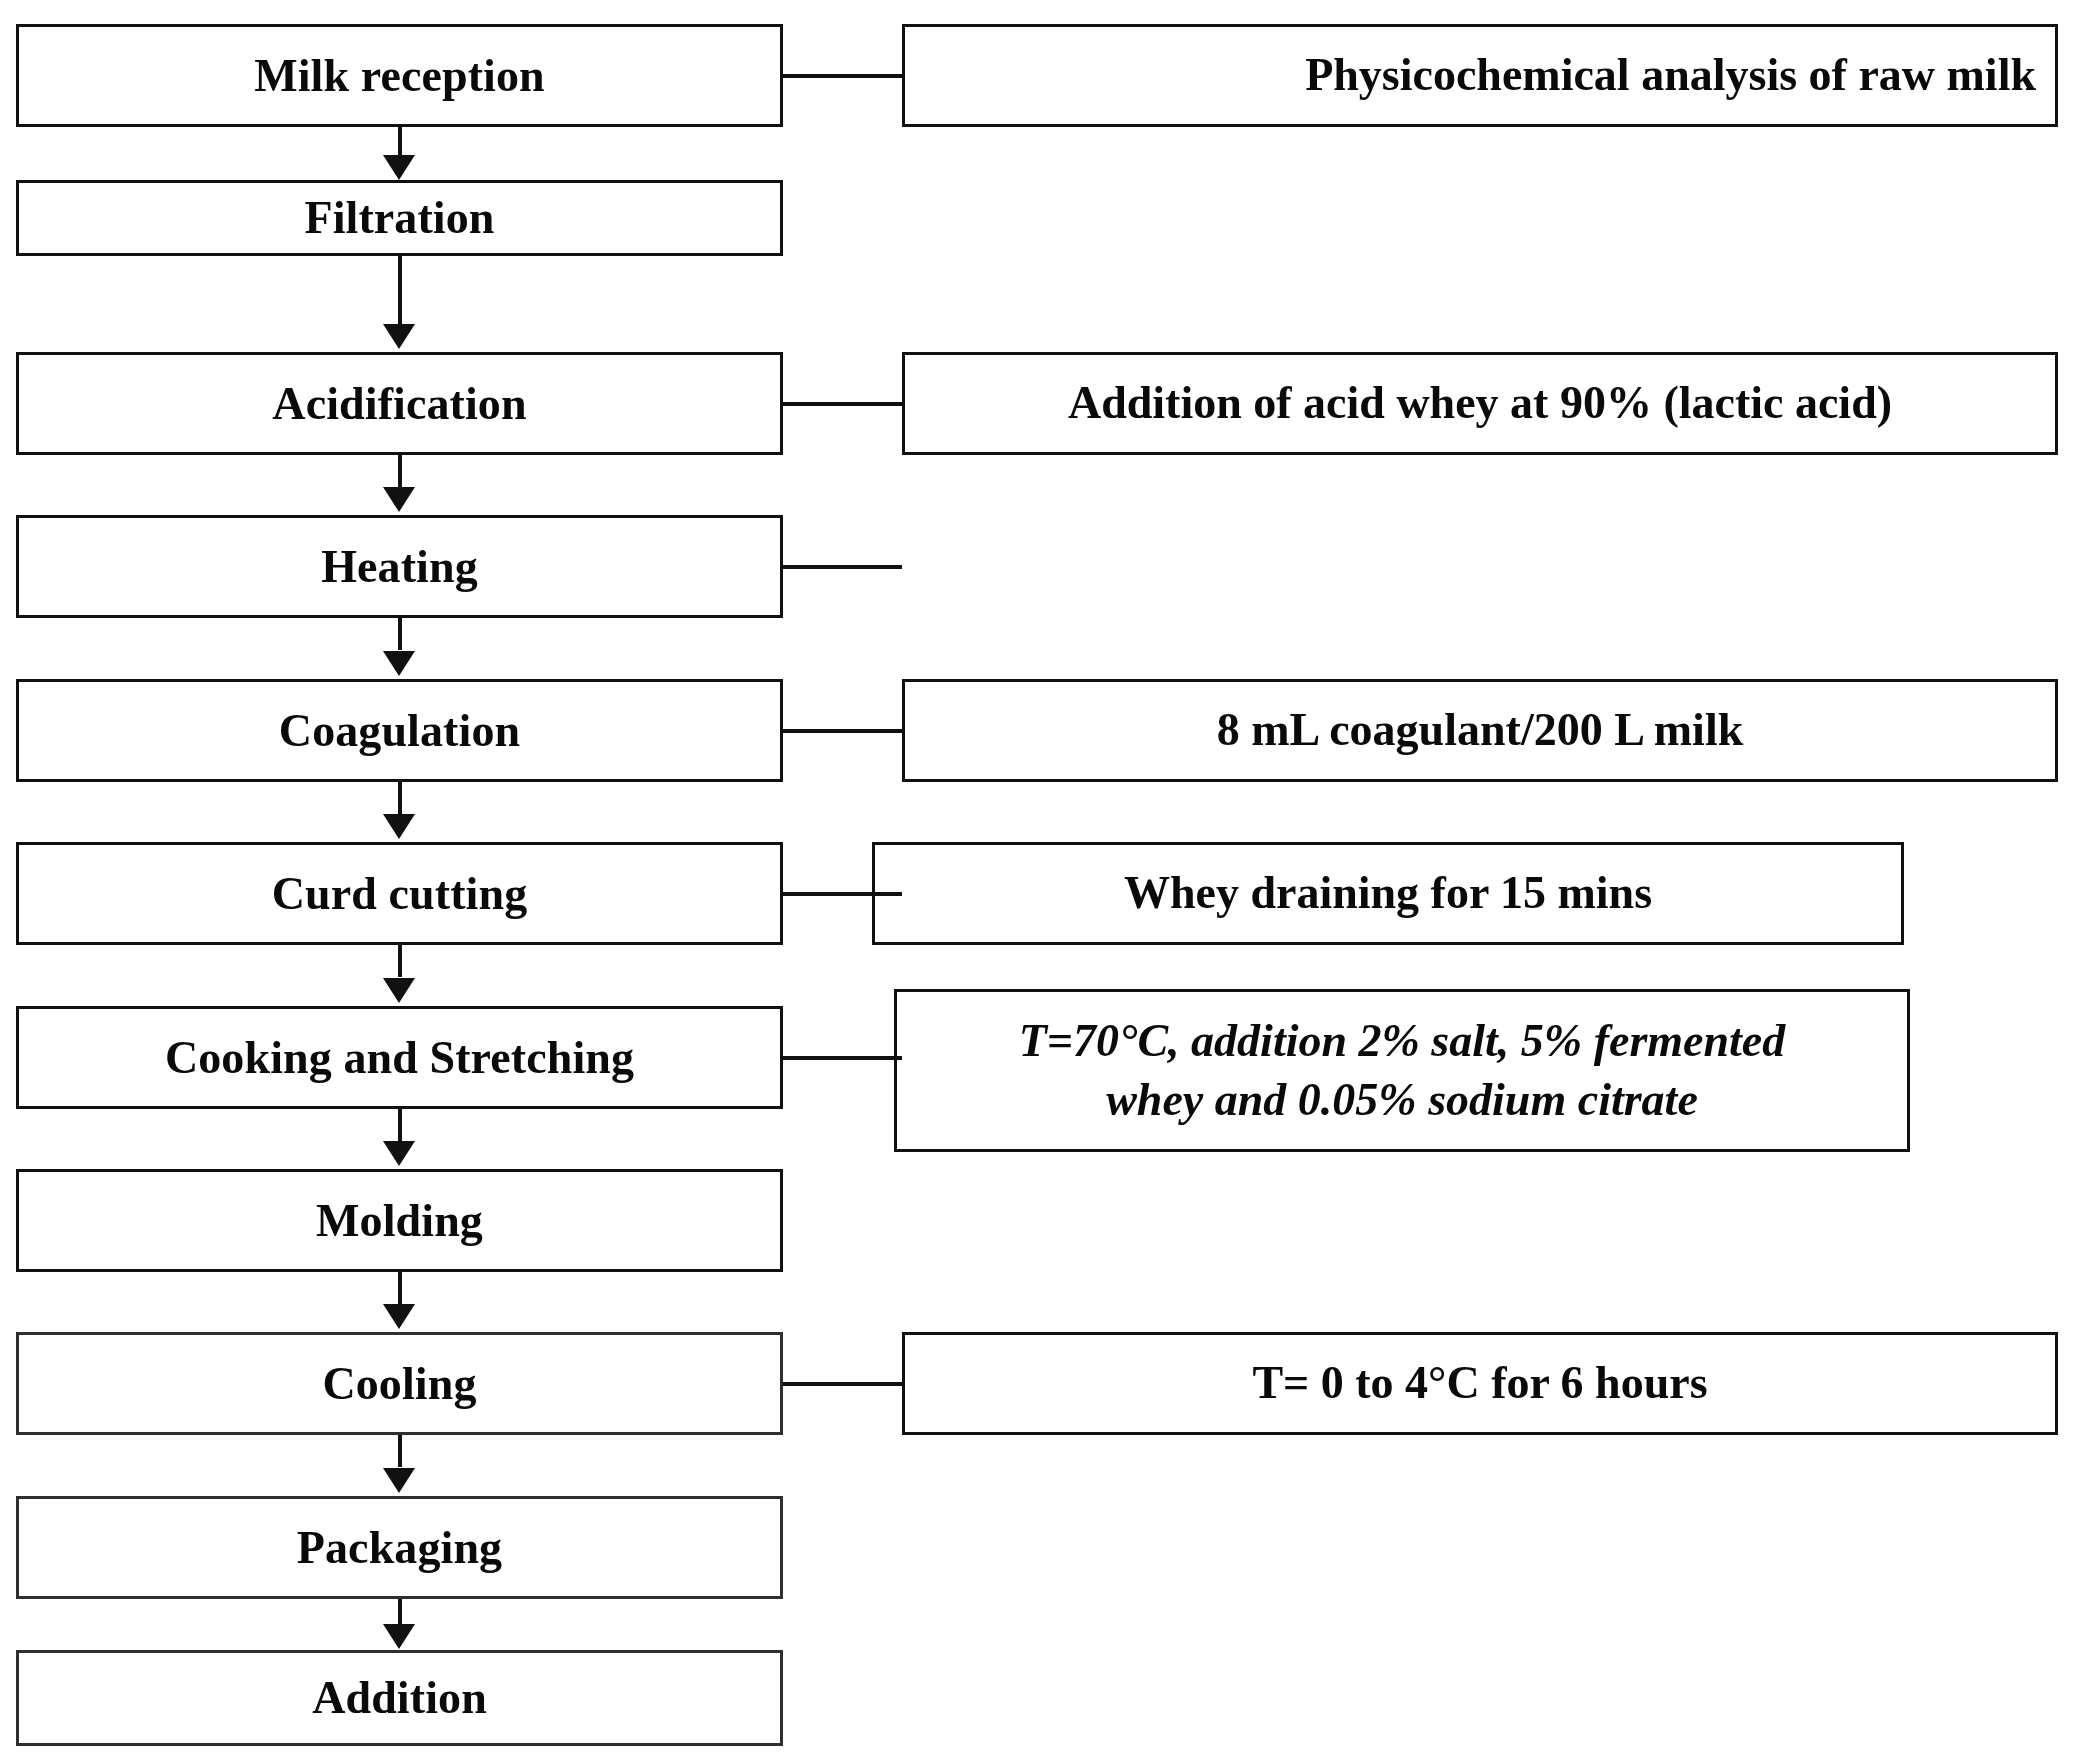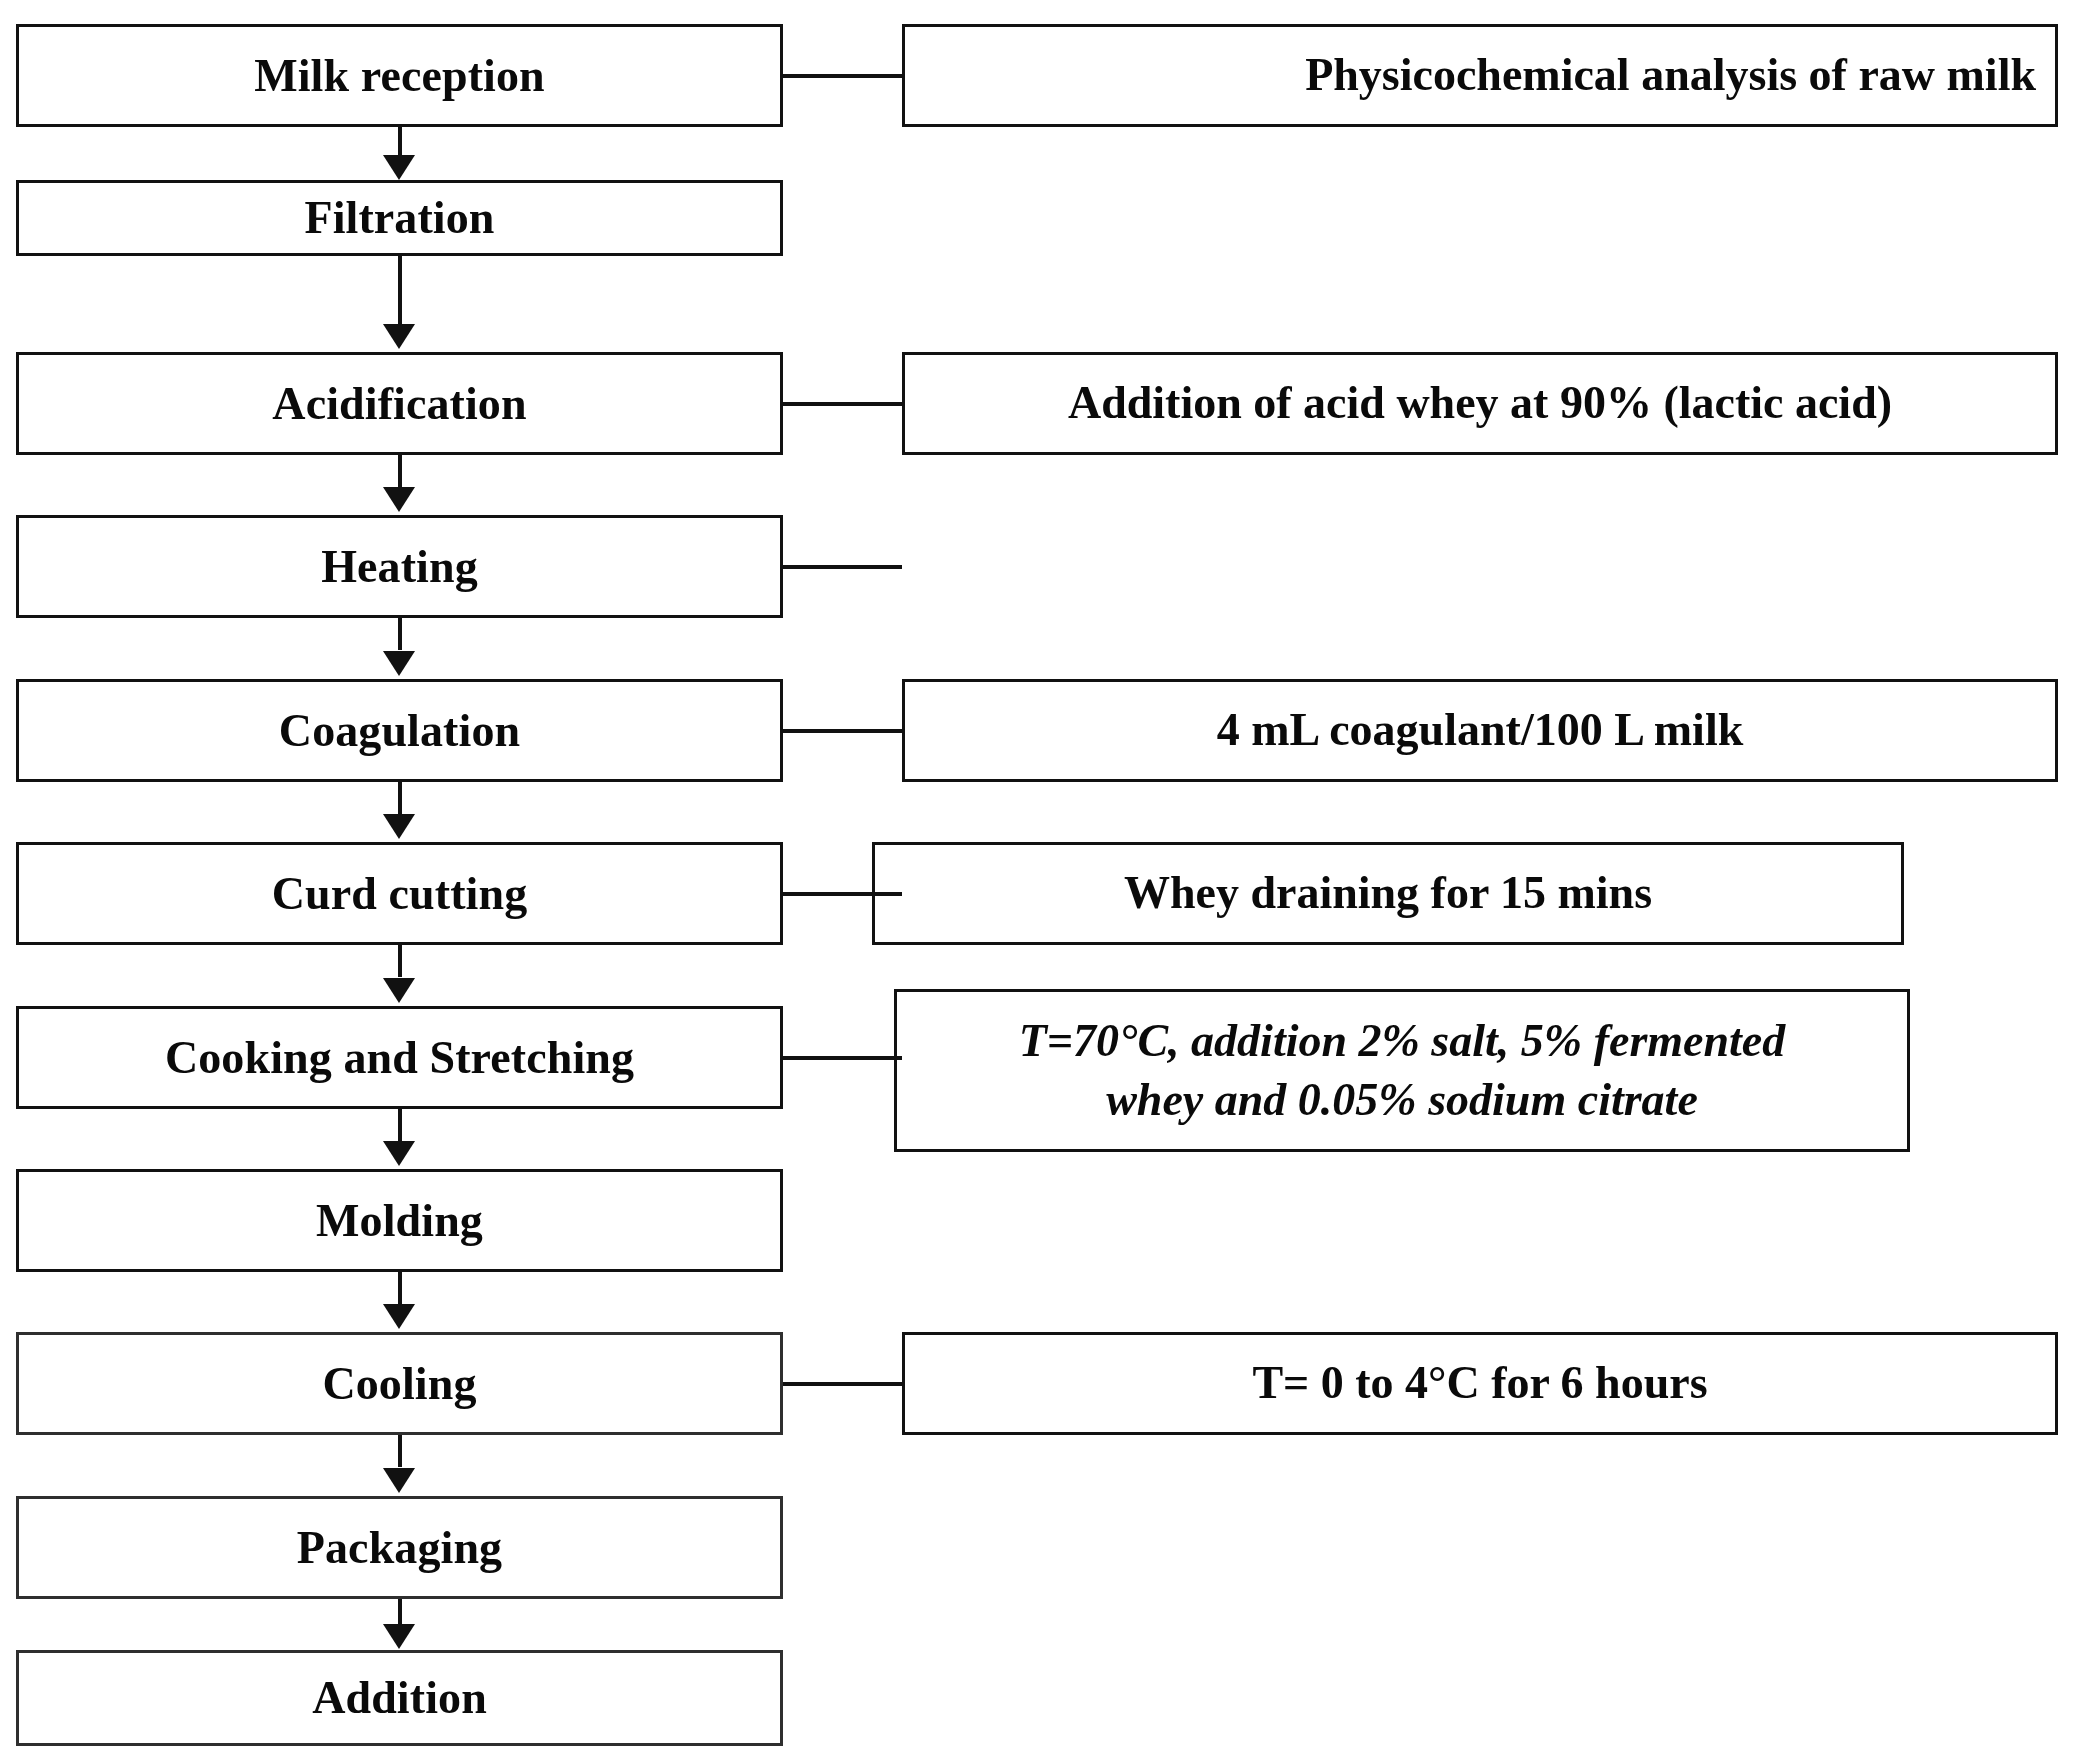--- a/index.html
+++ b/index.html
@@ -134,21 +134,21 @@
   <div class="dbox" style="left:902px; top:24px; width:1156px; height:103px;justify-content:flex-end;">
     <span class="lbl">Physicochemical analysis of raw milk</span>
   </div>
 
   <div class="dbox" style="left:902px; top:352px; width:1156px; height:103px;">
     <span class="lbl">Addition of acid whey at 90% (lactic acid)</span>
   </div>
 
 
   <div class="dbox" style="left:902px; top:679px; width:1156px; height:103px;">
-    <span class="lbl">4 mL coagulant/100 L milk</span>
+    <span class="lbl">8 mL coagulant/200 L milk</span>
   </div>
 
   <div class="dbox" style="left:872px; top:842px; width:1032px; height:103px;">
     <span class="lbl">Whey draining for 15 mins</span>
   </div>
 
   <div class="dbox" style="left:894px; top:989px; width:1016px; height:163px;font-style:italic;">
     <span class="lbl">T=70°C, addition 2% salt, 5% fermented
 whey and 0.05% sodium citrate</span>
   </div>

